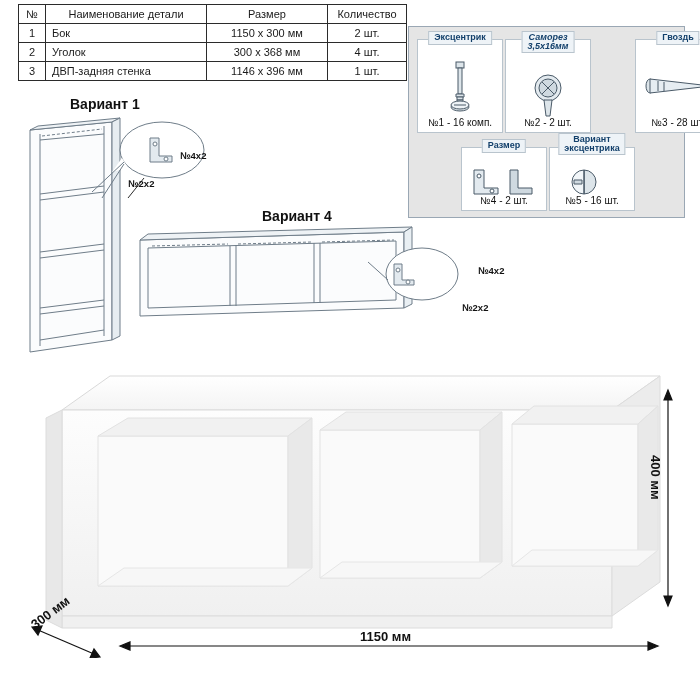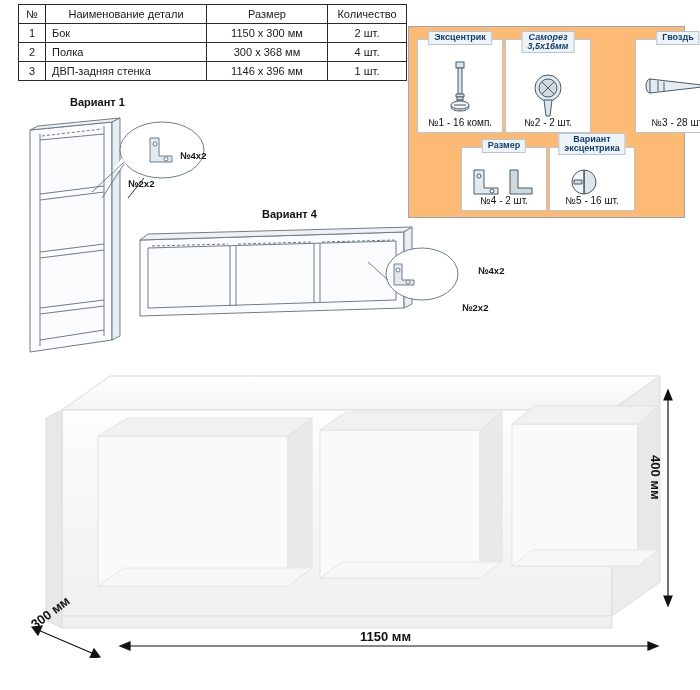--- a/index.html
+++ b/index.html
@@ -17,32 +17,32 @@
     border:1px solid #2b2b2b;padding:3px 4px;font-weight:normal;text-align:center;
     background:#fff;
   }
   #parts-table thead th{font-size:11px;}
   #parts-table td.num{width:18px;}
   #parts-table td.name{text-align:left;width:150px;padding-left:6px;}
   #parts-table td.size{width:112px;}
   #parts-table td.qty{width:70px;}
 
   
-  #hardware{left:408px;top:26px;width:275px;height:190px;border:1px solid #9aa7b4;background:#fdba74;}
+  #hardware{left:408px;top:26px;width:275px;height:190px;border:1px solid #9aa7b4;background:#e5e5e5;}
   .hw-cell{position:absolute;border:1px solid #b9c4cd;background:#fff;}
   .hw-title{
     position:absolute;left:50%;transform:translateX(-50%);top:-9px;
     background:#eef3f7;border:1px solid #b9c4cd;padding:1px 5px;font-size:9px;white-space:nowrap;
     font-weight:bold;color:#13406b;text-align:center;line-height:1.1;
   }
   .hw-cap{position:absolute;left:0;right:0;bottom:4px;text-align:center;font-size:10px;font-weight:normal;color:#111;}
   .hw-art{position:absolute;left:0;right:0;top:18px;bottom:18px;}
 
   
-  .var-label{font-size:11px;font-weight:bold;color:#111;padding-left:36px;}
+  .var-label{font-size:14px;font-weight:bold;color:#111;padding-left:36px;}
 
   
   .callout-txt{font-size:9.5px;font-weight:bold;color:#111;}
 
   
   .dim{font-weight:bold;font-size:13px;color:#111;}
   #dim-height{left:648px;top:455px;writing-mode:vertical-rl;}
   #dim-width{left:360px;top:629px;}
   #dim-depth{left:28px;top:620px;transform:rotate(-37deg);transform-origin:left top;}
 
@@ -62,21 +62,21 @@
   </thead>
   <tbody>
     <tr>
       <td class="num">1</td>
       <td class="name">Бок</td>
       <td class="size">1150 x 300 мм</td>
       <td class="qty">2 шт.</td>
     </tr>
     <tr>
       <td class="num">2</td>
-      <td class="name">Полка</td>
+      <td class="name">Уголок</td>
       <td class="size">300 x 368 мм</td>
       <td class="qty">4 шт.</td>
     </tr>
     <tr>
       <td class="num">3</td>
       <td class="name">ДВП-задняя стенка</td>
       <td class="size">1146 x 396 мм</td>
       <td class="qty">1 шт.</td>
     </tr>
   </tbody>

